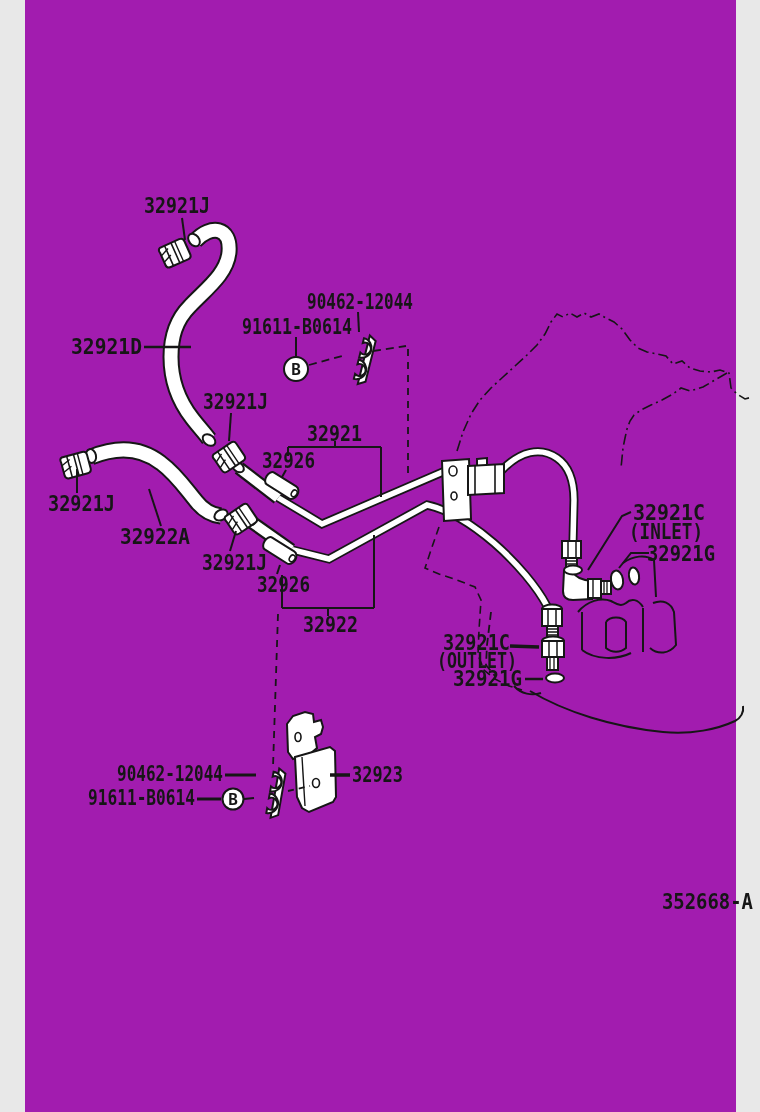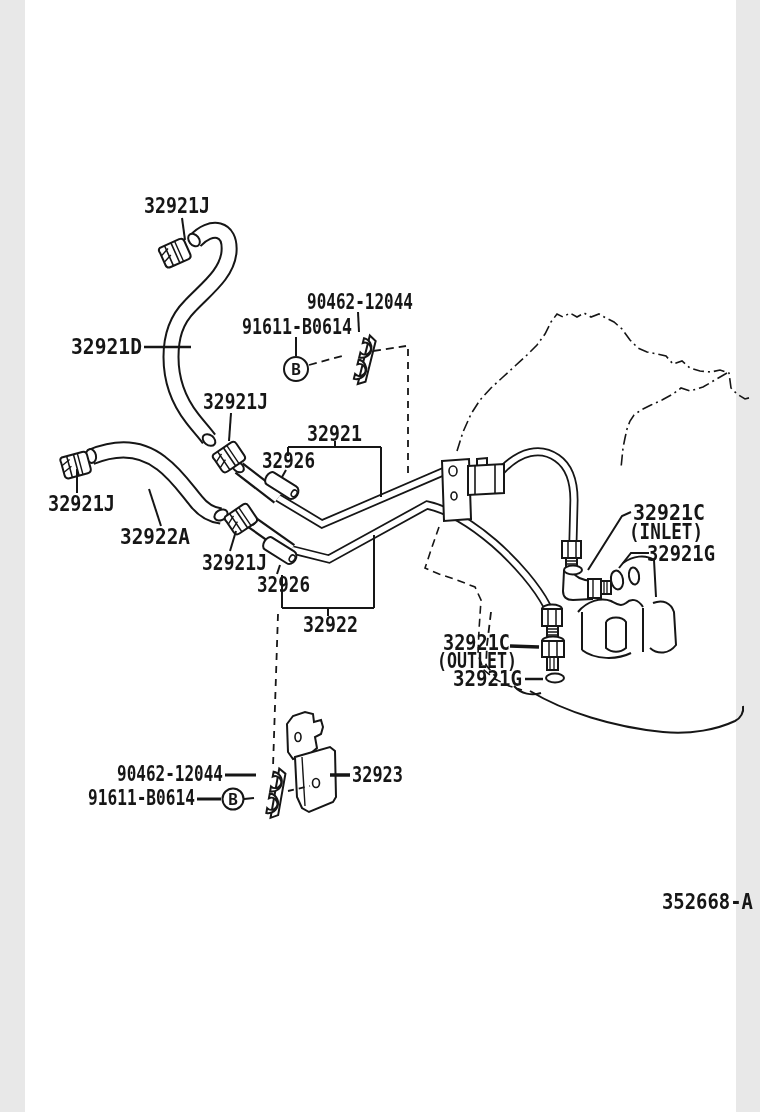--- a/index.html
+++ b/index.html
@@ -1,16 +1,16 @@
 <!DOCTYPE html>
 <html><head>
 <meta charset="utf-8">
 <style>
   html,body{margin:0;padding:0;background:#e8e8e8;}
-  .stage{width:711px;height:1112px;background:#ffffff;position:relative;margin:0 auto;
+  .stage{width:711px;height:1112px;background:#a21caf;position:relative;margin:0 auto;
          font-family:"DejaVu Sans Mono", monospace;}
   svg{display:block;}
   .lbl{font-family:"DejaVu Sans Mono", monospace;font-weight:700;font-size:21px;fill:#161616;}
   .sym{font-family:"DejaVu Sans Mono", monospace;font-weight:700;font-size:16px;fill:#161616;}
   .ln{stroke:#161616;fill:none;}
   .part{stroke:#161616;fill:#ffffff;}
 </style>
 </head>
 <body>
 

